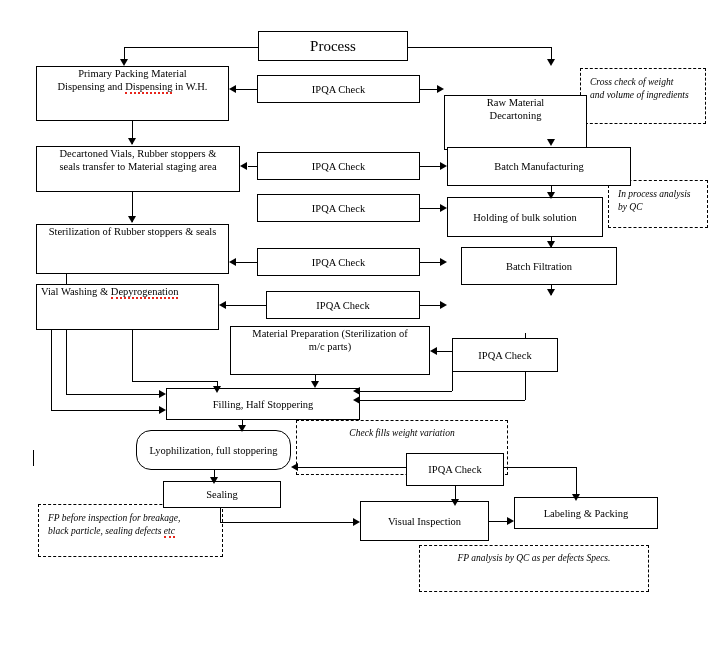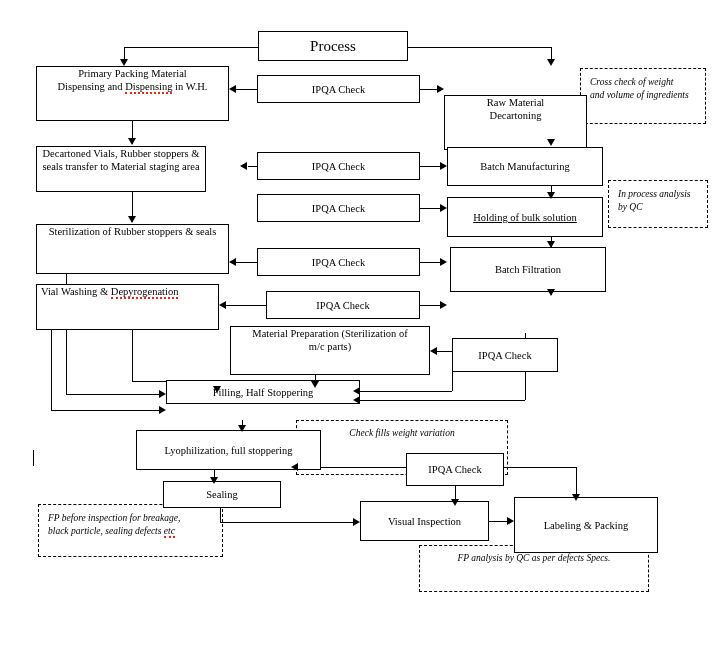--- a/index.html
+++ b/index.html
@@ -108,32 +108,32 @@
 
   <div class="h" style="left:420px;top:89px;width:17px;"></div>
   <div class="ar r" style="left:437px;top:84.5px;"></div>
 
   <div class="v" style="left:132px;top:121px;height:23px;"></div>
   <div class="ar d" style="left:127.5px;top:138px;"></div>
 
   <div class="v" style="left:551px;top:121px;height:25px;"></div>
   <div class="ar d" style="left:546.5px;top:139px;"></div>
 
-  <div class="box" style="left:36px;top:146px;width:170px;height:46px;">
+  <div class="box" style="left:36px;top:146px;width:204px;height:46px;">
     <span class="tx">
       <span>Decartoned Vials, Rubber stoppers &amp;</span><br>
       <span>seals transfer to Material staging area</span>
     </span>
   </div>
 
   <div class="box mid" style="left:257px;top:152px;width:163px;height:28px;">
     <span class="tx">IPQA Check</span>
   </div>
 
-  <div class="box mid" style="left:447px;top:147px;width:156px;height:39px;">
+  <div class="box mid" style="left:447px;top:147px;width:184px;height:39px;">
     <span class="tx">Batch Manufacturing</span>
   </div>
 
   <div class="h" style="left:248px;top:166px;width:9px;"></div>
   <div class="h" style="left:252px;top:166px;width:0px;"></div>
   <div class="h" style="left:252px;top:166px;width:5px;"></div>
   <div class="ar l" style="left:240px;top:161.5px;"></div>
 
   <div class="h" style="left:420px;top:166px;width:20px;"></div>
   <div class="ar r" style="left:440px;top:161.5px;"></div>
@@ -141,21 +141,21 @@
   <div class="v" style="left:132px;top:192px;height:30px;"></div>
   <div class="ar d" style="left:127.5px;top:216px;"></div>
 
   <div class="v" style="left:551px;top:186px;height:12px;"></div>
   <div class="ar d" style="left:546.5px;top:192px;"></div>
 
   <div class="box mid" style="left:257px;top:194px;width:163px;height:28px;">
     <span class="tx">IPQA Check</span>
   </div>
 
-  <div class="box mid" style="left:447px;top:197px;width:156px;height:40px;text-decoration:underline;">
+  <div class="box mid" style="left:447px;top:197px;width:156px;height:40px;">
     <span class="tx">Holding of bulk solution</span>
   </div>
 
   <div class="note" style="left:608px;top:180px;width:100px;height:48px;">
     <span>In process analysis</span><br>
     <span>by QC</span>
   </div>
 
   <div class="h" style="left:420px;top:208px;width:20px;"></div>
   <div class="ar r" style="left:440px;top:203.5px;"></div>
@@ -169,21 +169,21 @@
   <div class="h" style="left:66px;top:394px;width:93px;"></div>
   <div class="ar r" style="left:159px;top:389.5px;"></div>
 
   <div class="v" style="left:551px;top:237px;height:10px;"></div>
   <div class="ar d" style="left:546.5px;top:241px;"></div>
 
   <div class="box mid" style="left:257px;top:248px;width:163px;height:28px;">
     <span class="tx">IPQA Check</span>
   </div>
 
-  <div class="box mid" style="left:450px;top:247px;width:156px;height:45px;">
+  <div class="box mid" style="left:461px;top:247px;width:156px;height:38px;">
     <span class="tx">Batch Filtration</span>
   </div>
 
 
   <div class="h" style="left:236px;top:262px;width:21px;"></div>
   <div class="ar l" style="left:229px;top:257.5px;"></div>
 
   <div class="h" style="left:420px;top:262px;width:20px;"></div>
   <div class="ar r" style="left:440px;top:257.5px;"></div>
 
@@ -234,32 +234,32 @@
   <div class="h" style="left:437px;top:351px;width:15px;"></div>
   <div class="ar l" style="left:430px;top:346.5px;"></div>
 
   <div class="v" style="left:452px;top:351px;height:40px;"></div>
   <div class="h" style="left:360px;top:391px;width:92px;"></div>
   <div class="ar l" style="left:353px;top:386.5px;"></div>
 
   <div class="v" style="left:315px;top:375px;height:8px;"></div>
   <div class="ar d" style="left:310.5px;top:381px;"></div>
 
-  <div class="box mid" style="left:166px;top:380px;width:194px;height:24px;">
+  <div class="box mid" style="left:166px;top:388px;width:194px;height:32px;">
     <span class="tx">Filling, Half Stoppering</span>
   </div>
 
   <div class="note ctr" style="left:296px;top:420px;width:212px;height:55px;">
     <span>Check fills weight variation</span>
   </div>
 
   <div class="v" style="left:242px;top:420px;height:8px;"></div>
   <div class="ar d" style="left:237.5px;top:425px;"></div>
 
-  <div class="box mid" style="left:136px;top:430px;width:185px;height:40px;">
+  <div class="box mid" style="left:136px;top:430px;width:155px;height:40px;border-radius:15px;">
     <span class="tx">Lyophilization, full stoppering</span>
   </div>
 
   <div class="v" style="left:33px;top:450px;height:16px;"></div>
 
   <div class="h" style="left:298px;top:467px;width:108px;"></div>
   <div class="ar l" style="left:291px;top:462.5px;"></div>
 
   <div class="v" style="left:214px;top:470px;height:9px;"></div>
   <div class="ar d" style="left:209.5px;top:477px;"></div>
@@ -288,21 +288,21 @@
   <div class="v" style="left:576px;top:467px;height:29px;"></div>
   <div class="ar d" style="left:571.5px;top:494px;"></div>
 
   <div class="box mid" style="left:360px;top:501px;width:129px;height:40px;">
     <span class="tx">Visual Inspection</span>
   </div>
 
   <div class="h" style="left:489px;top:521px;width:18px;"></div>
   <div class="ar r" style="left:507px;top:516.5px;"></div>
 
-  <div class="box mid" style="left:514px;top:497px;width:144px;height:56px;">
+  <div class="box mid" style="left:514px;top:497px;width:144px;height:32px;">
     <span class="tx">Labeling &amp; Packing</span>
   </div>
 
   <div class="note ctr" style="left:419px;top:545px;width:230px;height:47px;">
     <span>FP analysis by QC as per defects Specs.</span>
   </div>
 
 </div>
 
 </body></html>

